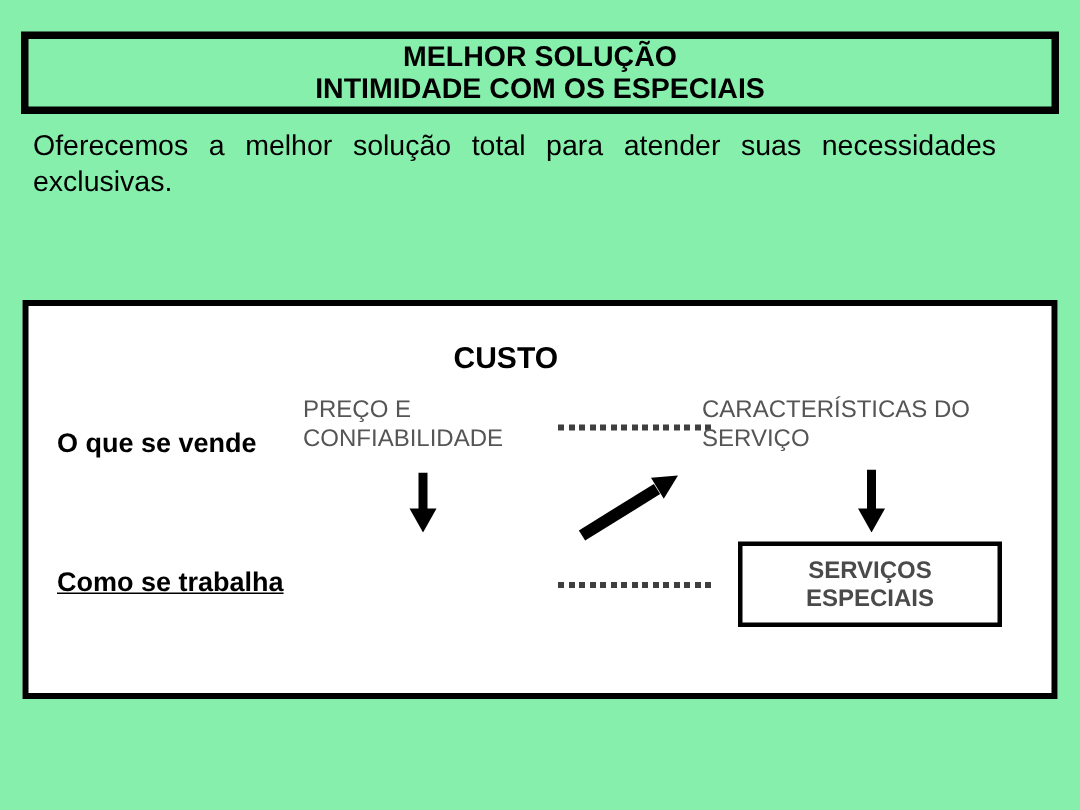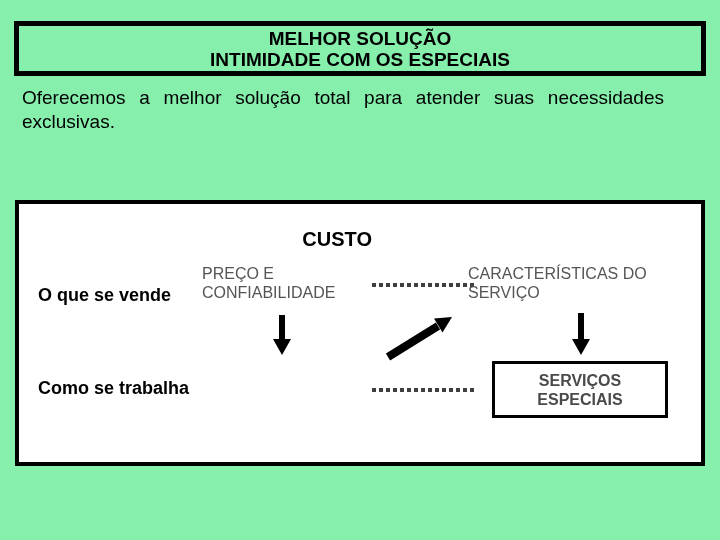--- a/index.html
+++ b/index.html
@@ -76,21 +76,21 @@
   }
   .col-header-custo { left: 212px; top: 228px; width: 160px; }
   .col-header-beneficio { left: 500px; top: 228px; width: 170px; }
   .row-label {
     position: absolute;
     font-size: 18px;
     font-weight: bold;
     white-space: nowrap;
   }
   .row-label-what { left: 38px; top: 269px; margin-top: 16px; }
-  .row-label-how  { left: 38px; top: 378px; }
+  .row-label-how  { left: 38px; top: 378px; text-decoration: underline; }
   .cell {
     position: absolute;
     font-size: 16px;
     line-height: 19px;
     text-align: left;
     color: #555555;
   }
   .cell-custo-what     { left: 202px; top: 264px; width: 180px; }
   .cell-beneficio-what { left: 468px; top: 264px; width: 184px; }
   .cell-custo-how      { left: 227px; top: 371px; width: 130px; }

